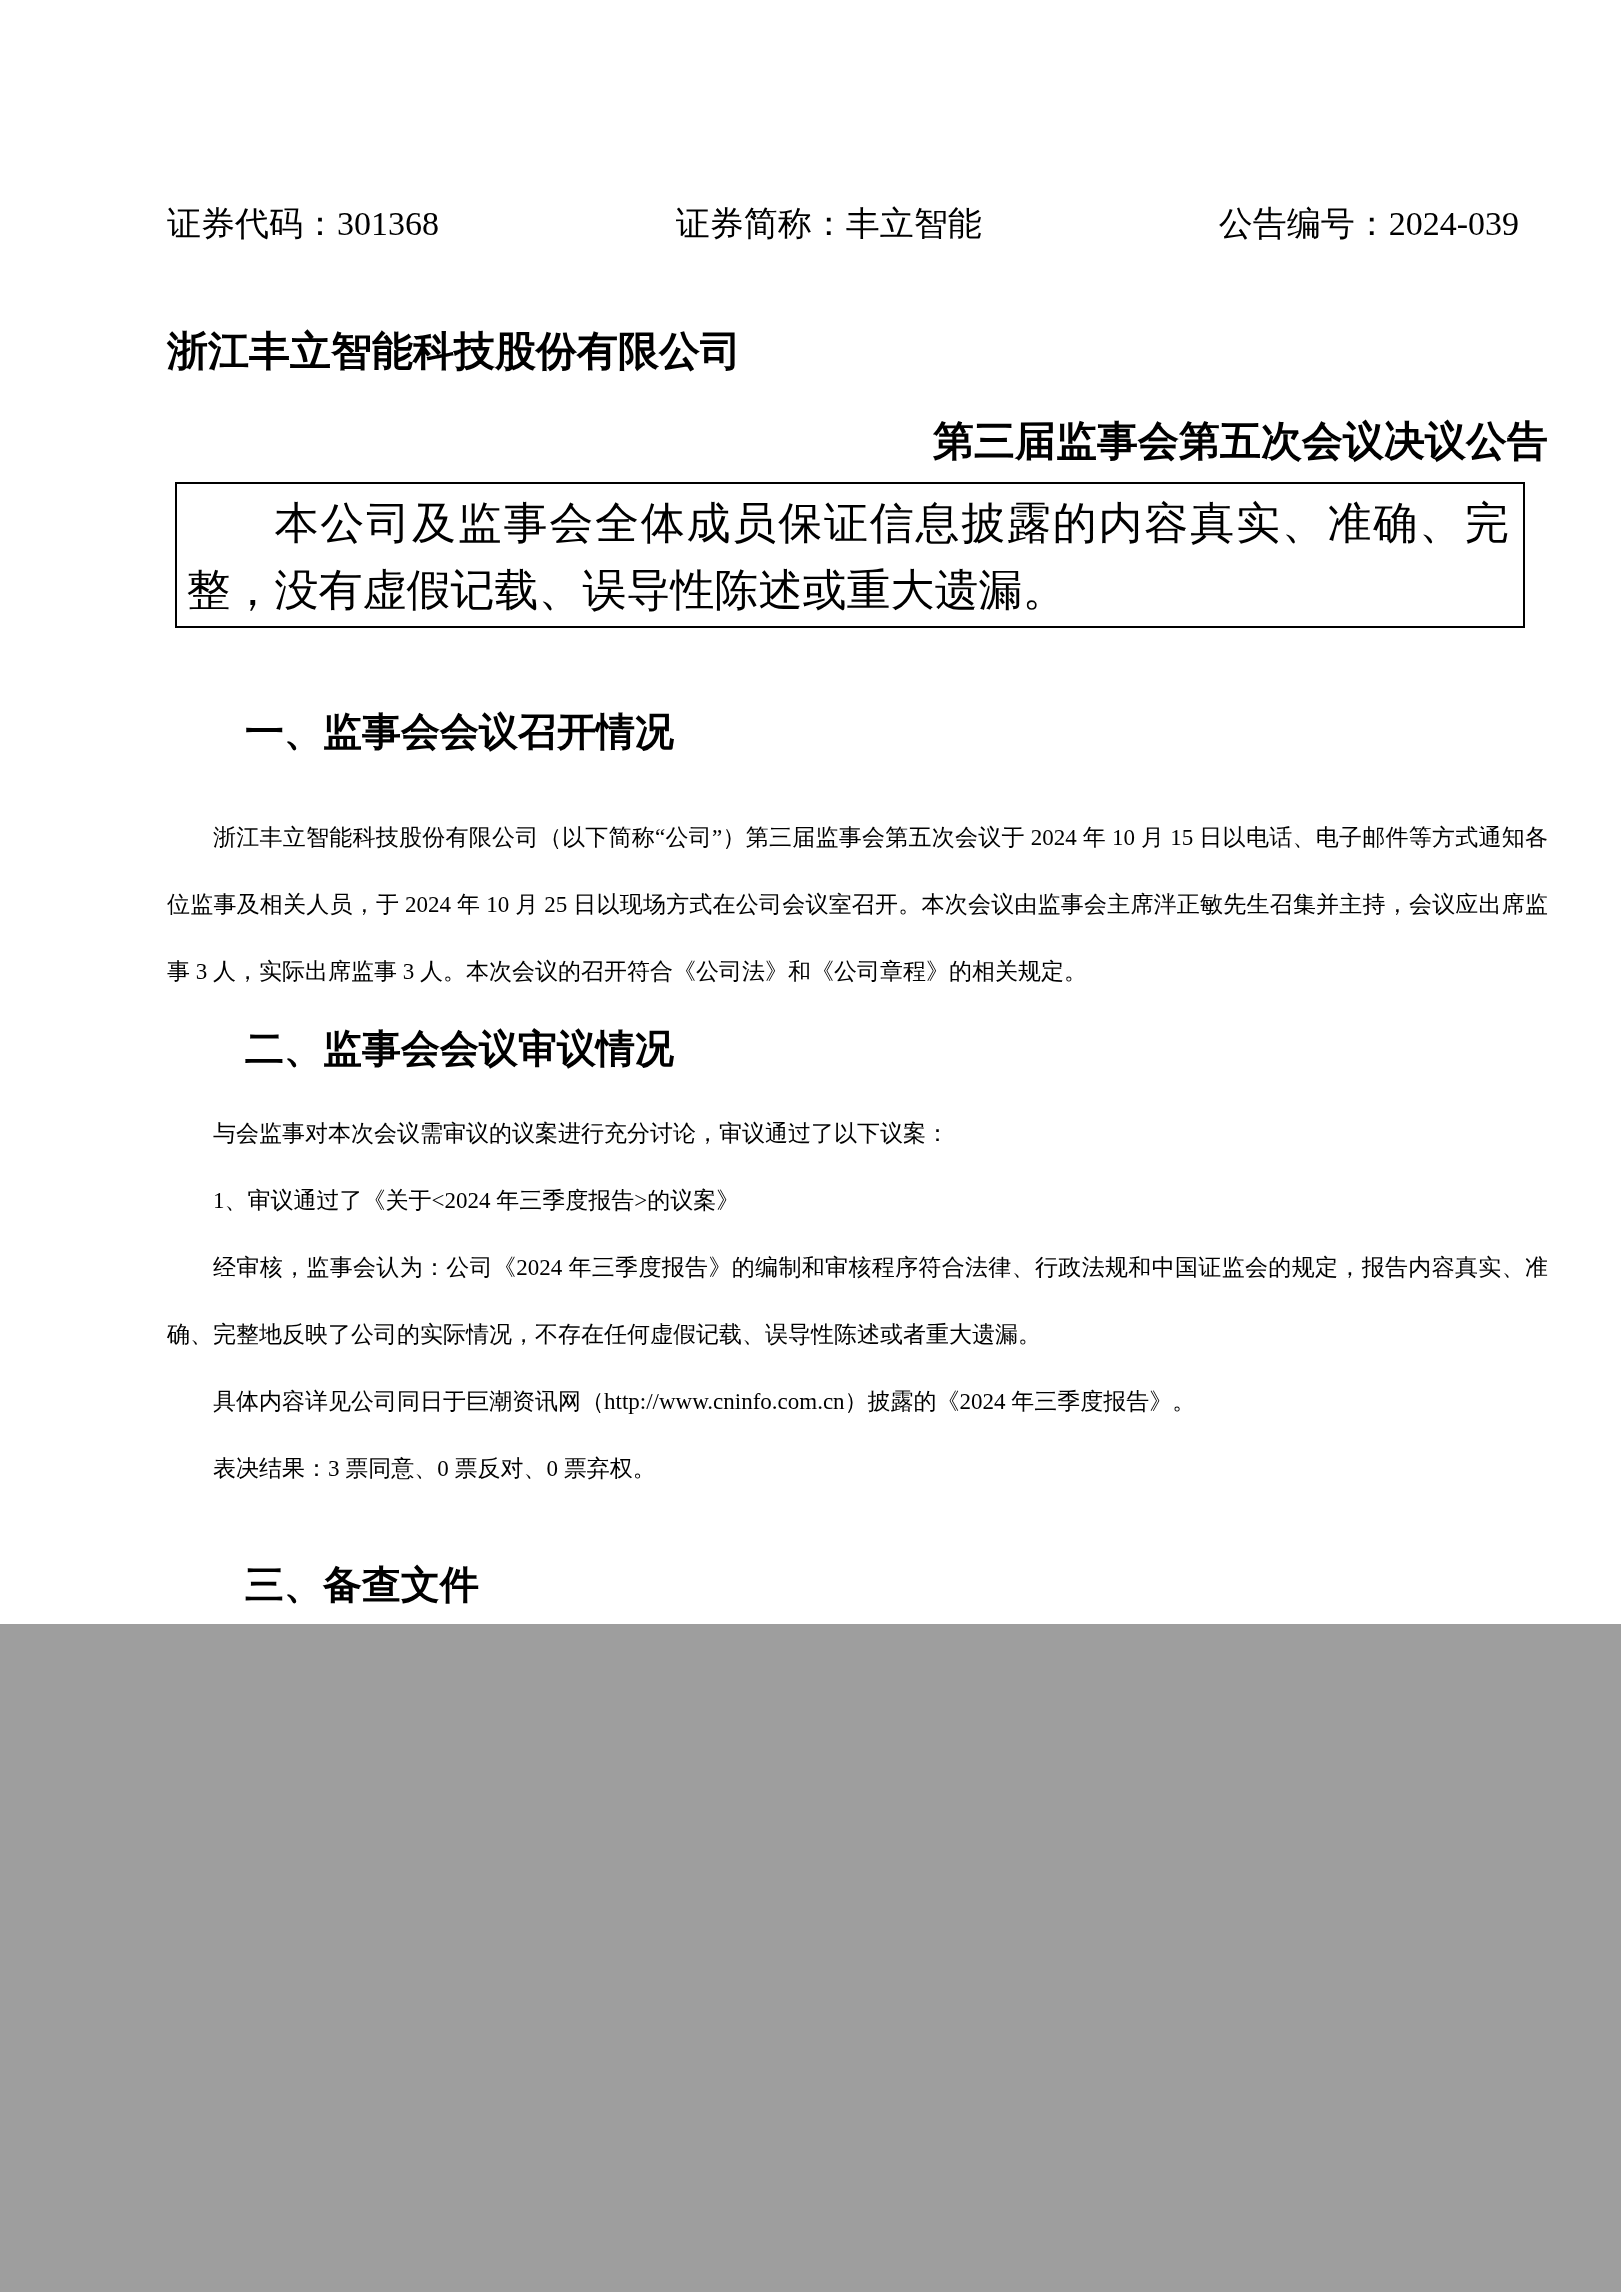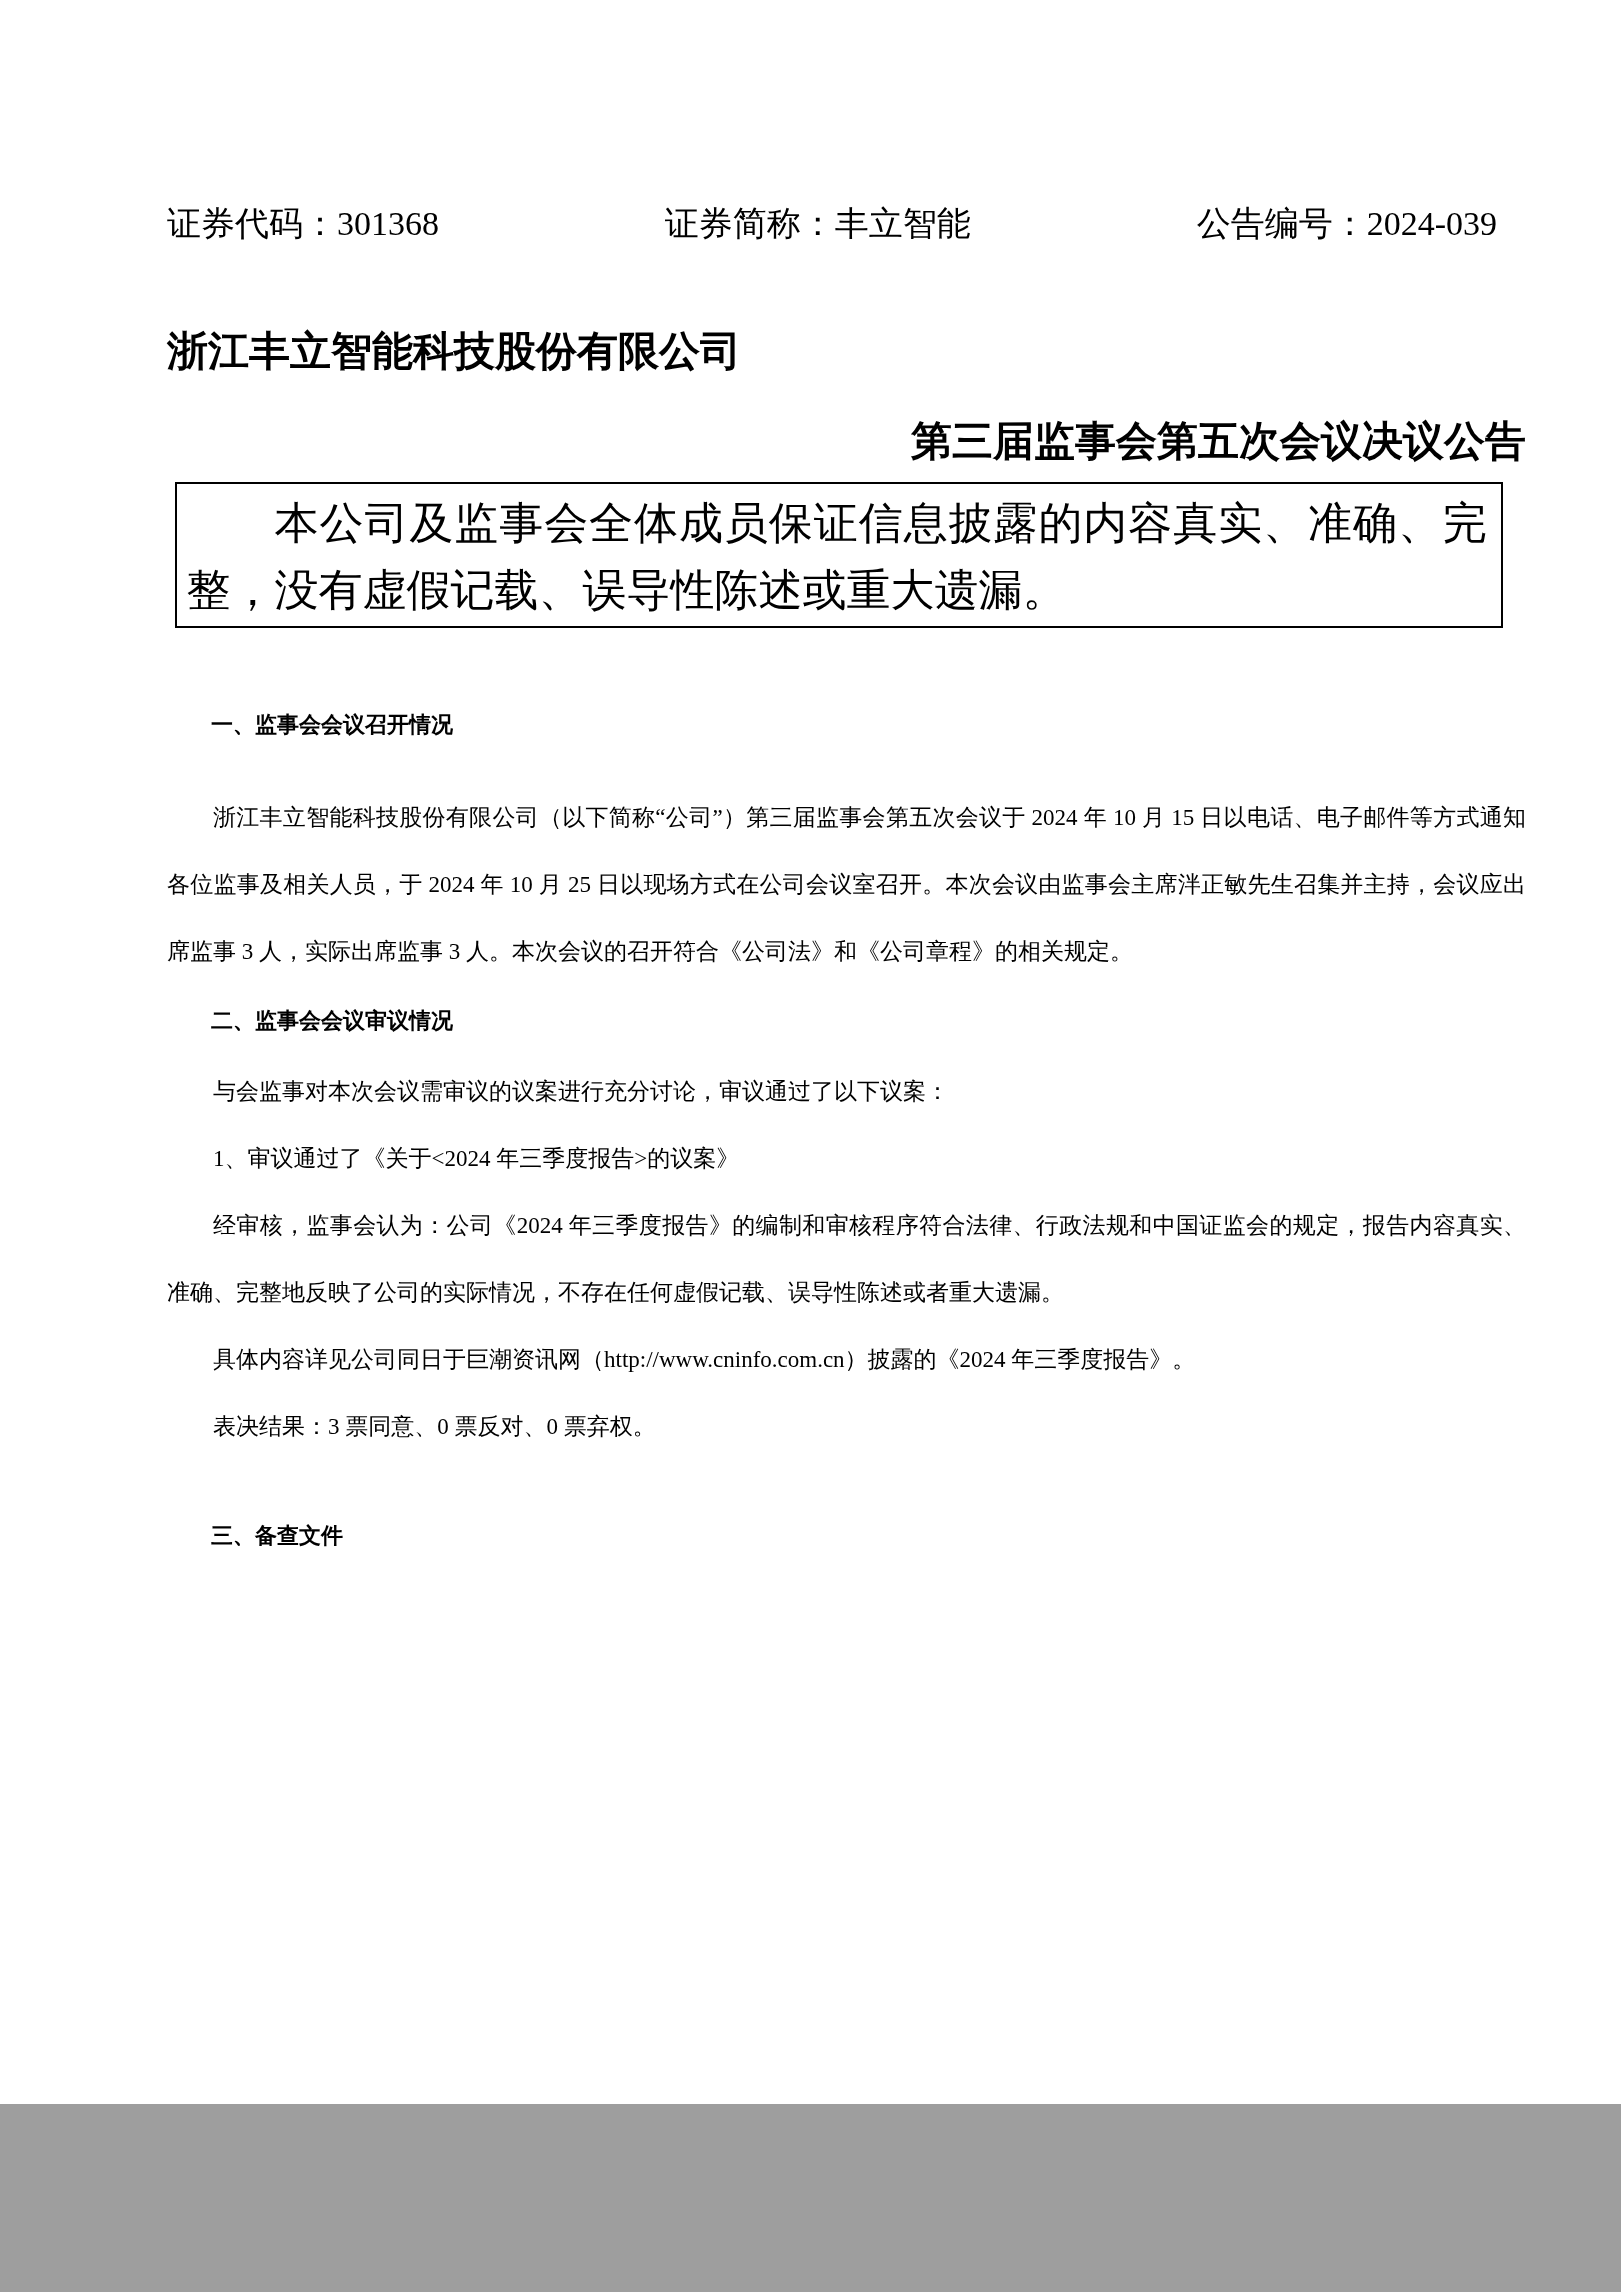--- a/index.html
+++ b/index.html
@@ -2,24 +2,24 @@
 <html><head>
 <meta charset="utf-8">
 <style>
   * { margin: 0; padding: 0; box-sizing: border-box; }
   html, body { background: #9e9e9e; }
   body { font-family: "Liberation Serif", "DejaVu Serif", serif; color: #000; }
 
   .page {
     position: relative;
     width: 1621px;
-    height: 2104px;
+    height: 1624px;
     margin: 0 auto;
     background: #ffffff;
-    padding: 204px 95px 0 167px;
+    padding: 204px 73px 0 167px;
     overflow: hidden;
   }
 
   .header-row {
     display: flex;
     justify-content: space-between;
     align-items: baseline;
     font-size: 34px;
     line-height: 1.2;
     padding-right: 29px;
@@ -48,25 +48,25 @@
     padding: 5.9px 13.7px 2px 9.8px;
   }
   .disclaimer-box p {
     font-size: 44px;
     line-height: 67px;
     text-indent: 2em;
     text-align: justify;
   }
 
   .sec-heading {
-    font-size: 22px;
+    font-size: 39px;
     font-weight: bold;
     line-height: 1.22;
     text-indent: 2em;
-    font-family: Liberation Sans, sans-serif;
+    font-family: Liberation Mono, monospace;
   }
   .sec-heading.sec1 { margin: 84px 0 45px 0; }
   .sec-heading.sec2 { margin: 23.5px 0 23.5px 0; }
   .sec-heading.sec3 { margin: 63px 0 11.8px 0; }
 
   .body-par {
     font-size: 23px;
     line-height: 67px;
     text-indent: 2em;
     text-align: justify;

